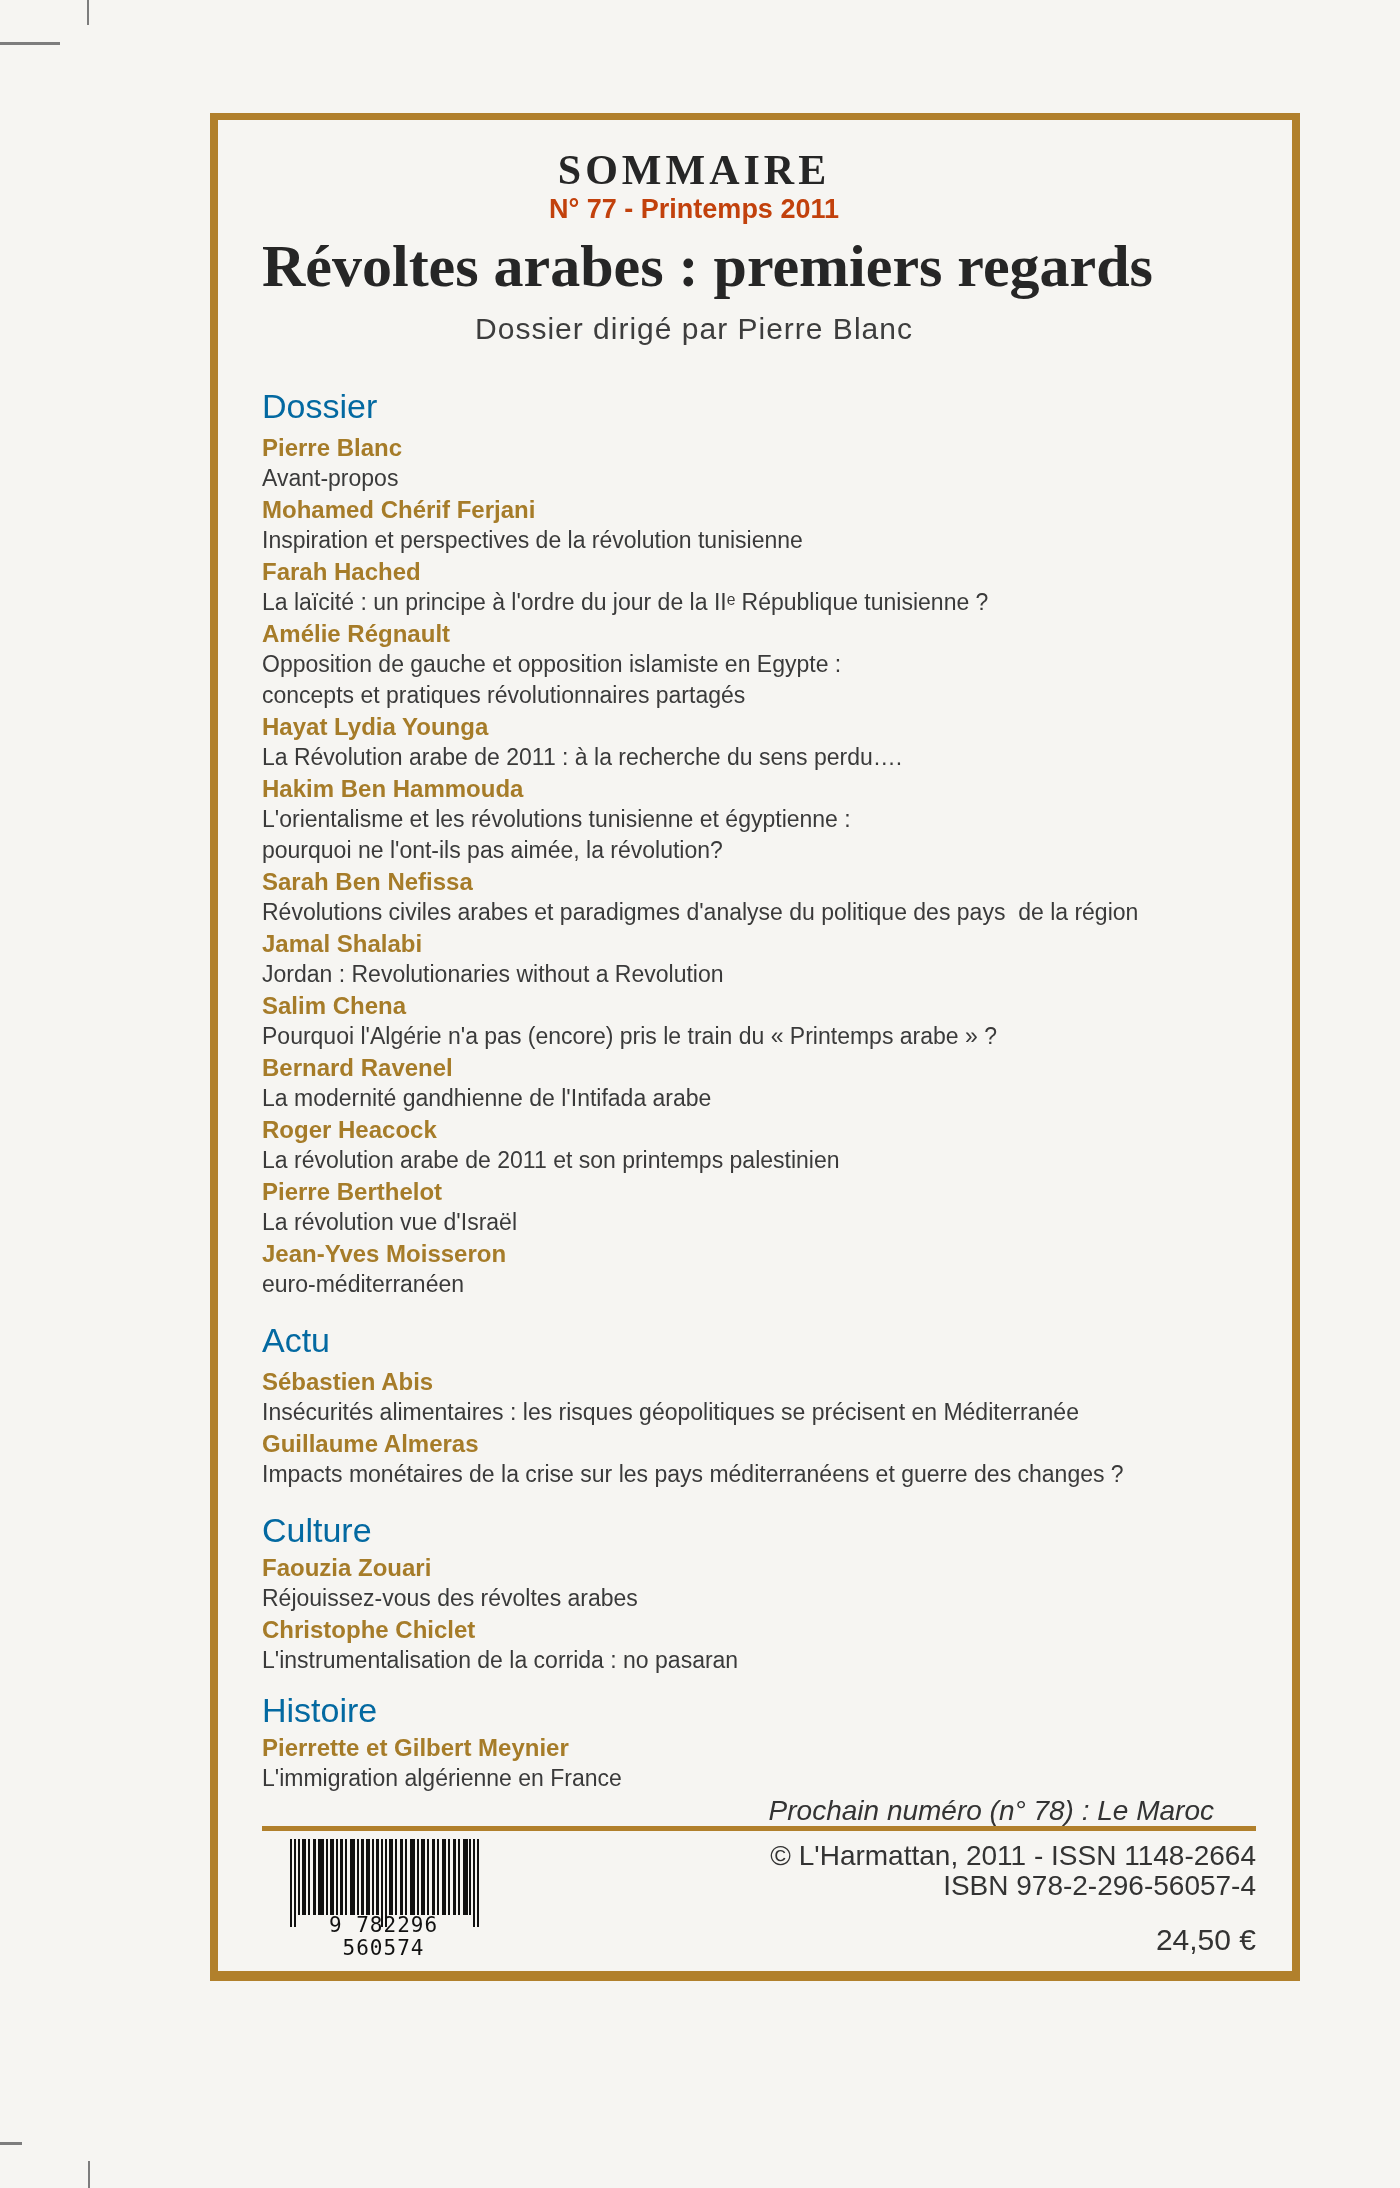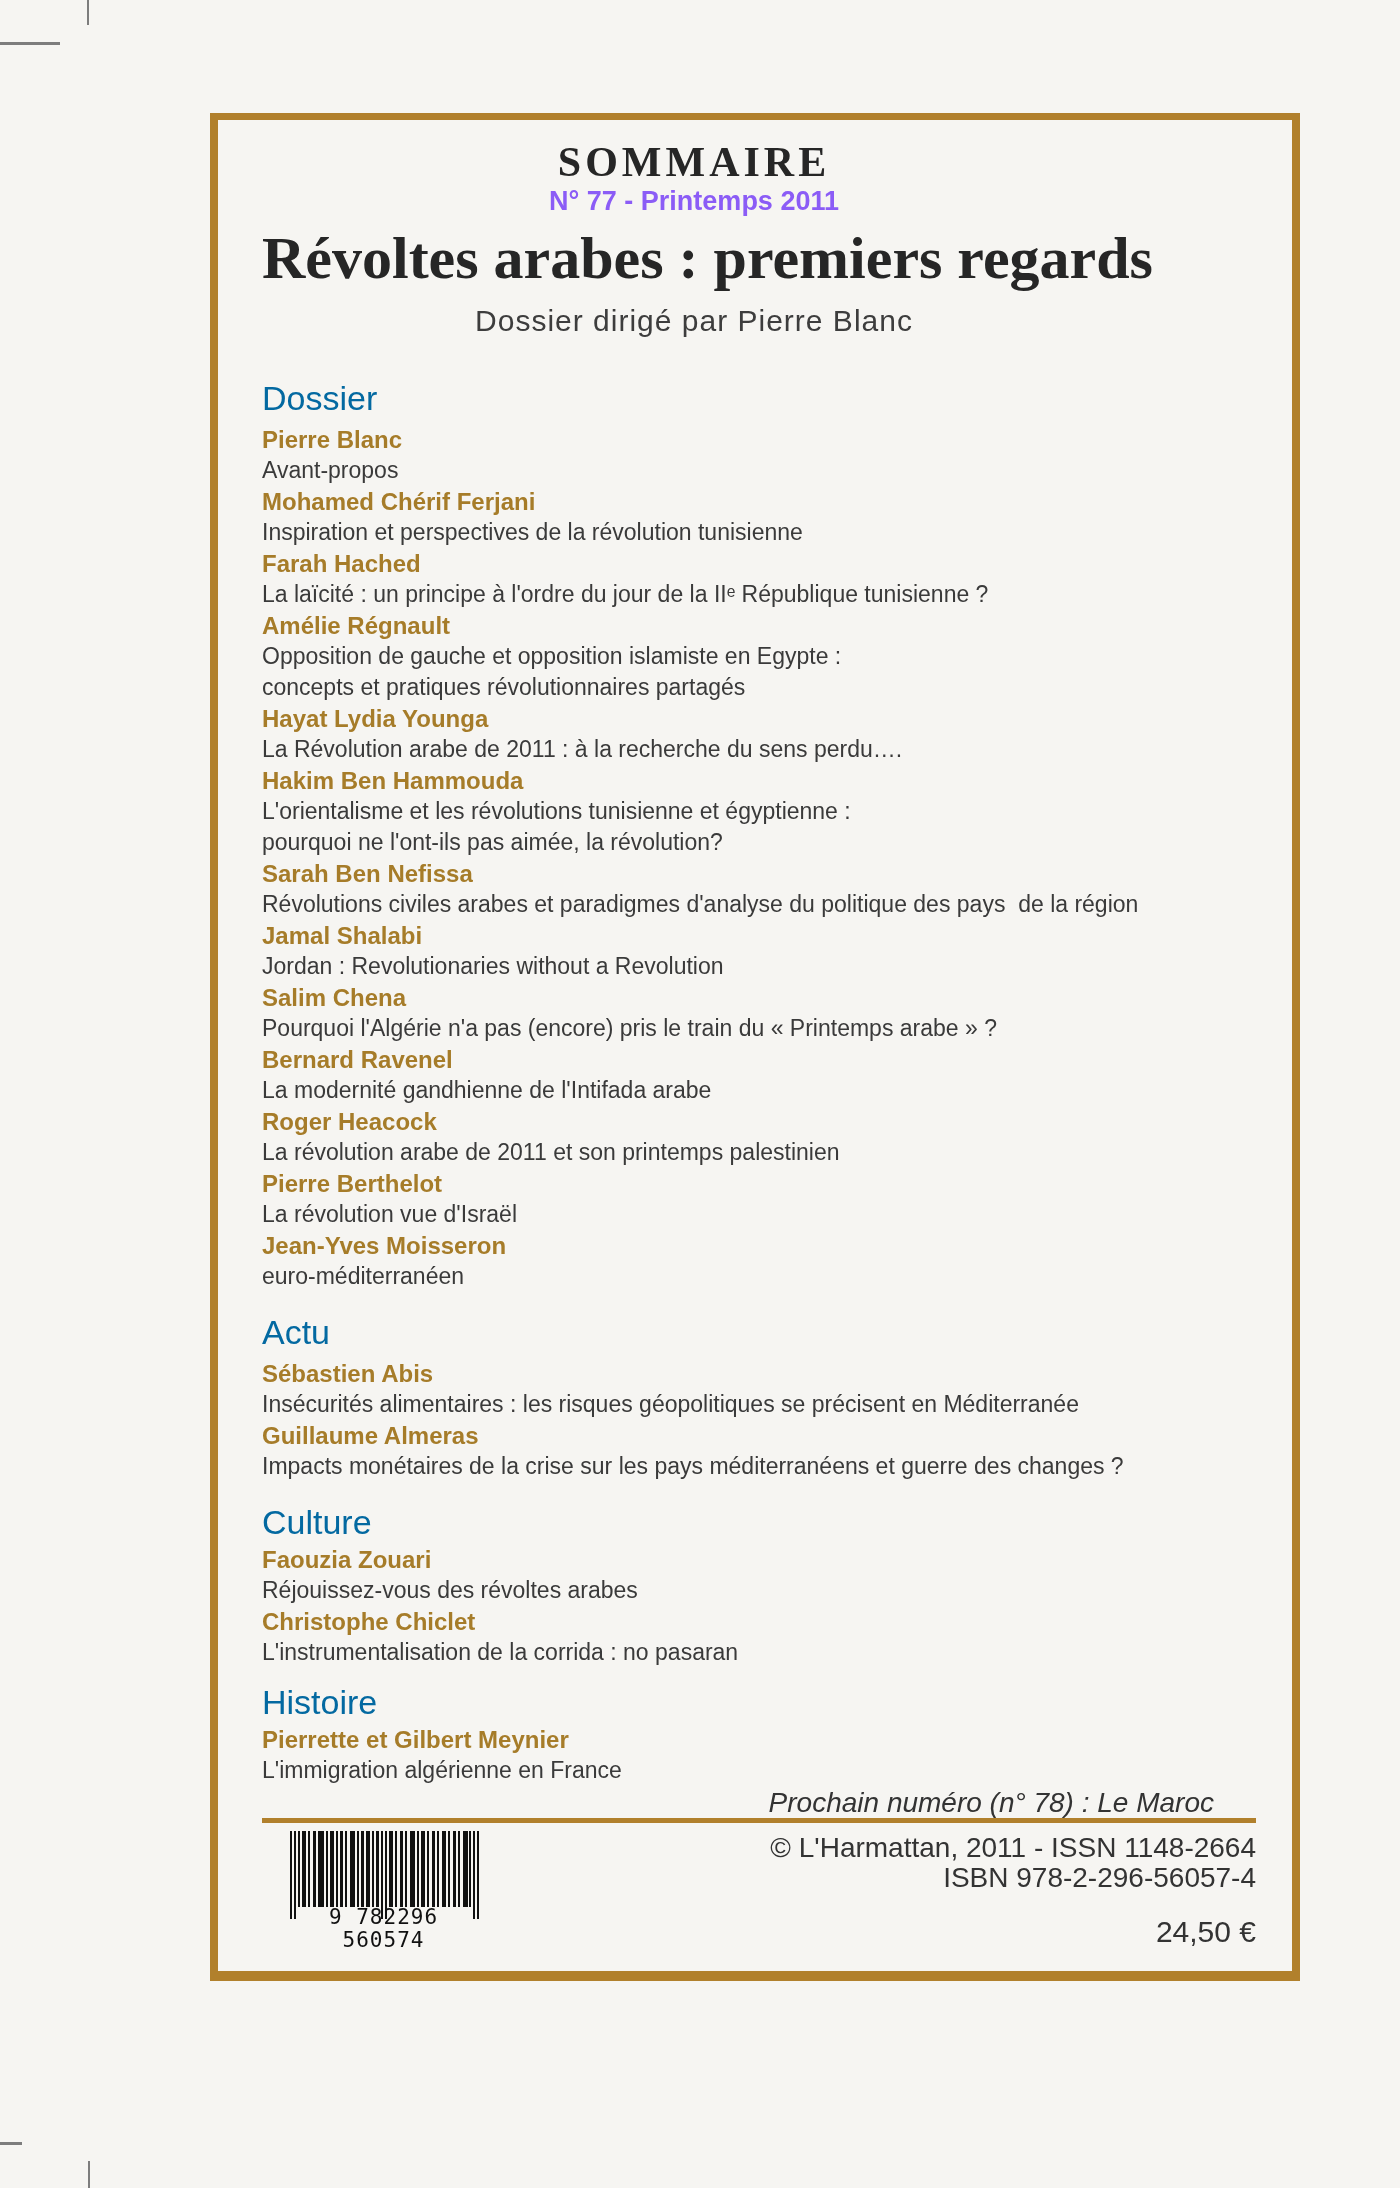--- a/index.html
+++ b/index.html
@@ -17,23 +17,23 @@
 
   .frame{
     position:absolute;left:210px;top:113px;width:1090px;height:1868px;
     box-sizing:border-box;
     border-style:solid;border-color:#b1802c;
     border-width:7px 8px 10px 8px;
     padding:0 36px 0 44px;
   }
 
   .hdr{text-align:center;margin-right:130px;}
-  .h-sommaire{margin-top:20px;font-family:"Liberation Serif",serif;font-weight:bold;
+  .h-sommaire{margin-top:28px;font-family:"Liberation Serif",serif;font-weight:bold;
     font-size:42px;line-height:44px;letter-spacing:4px;color:#262626;}
-  .h-issue{font-weight:bold;font-size:27px;line-height:34px;color:#8b5cf6;}
+  .h-issue{font-weight:bold;font-size:27px;line-height:34px;color:#c2410c;}
   .h-title{font-family:"Liberation Serif",serif;font-weight:bold;font-size:60px;
     line-height:80px;color:#262626;white-space:nowrap;}
   .h-sub{font-size:30px;line-height:46px;color:#3d3d3d;letter-spacing:1px;}
 
   .sec-h{font-weight:normal;font-size:34px;line-height:44px;color:#0369a1;}
   .m-dossier{margin:32px 0 4px 0;}
   .m-actu{margin:18px 0 4px 0;}
   .m-culture{margin:18px 0 0 0;}
   .m-histoire{margin:12px 0 0 0;}
 

